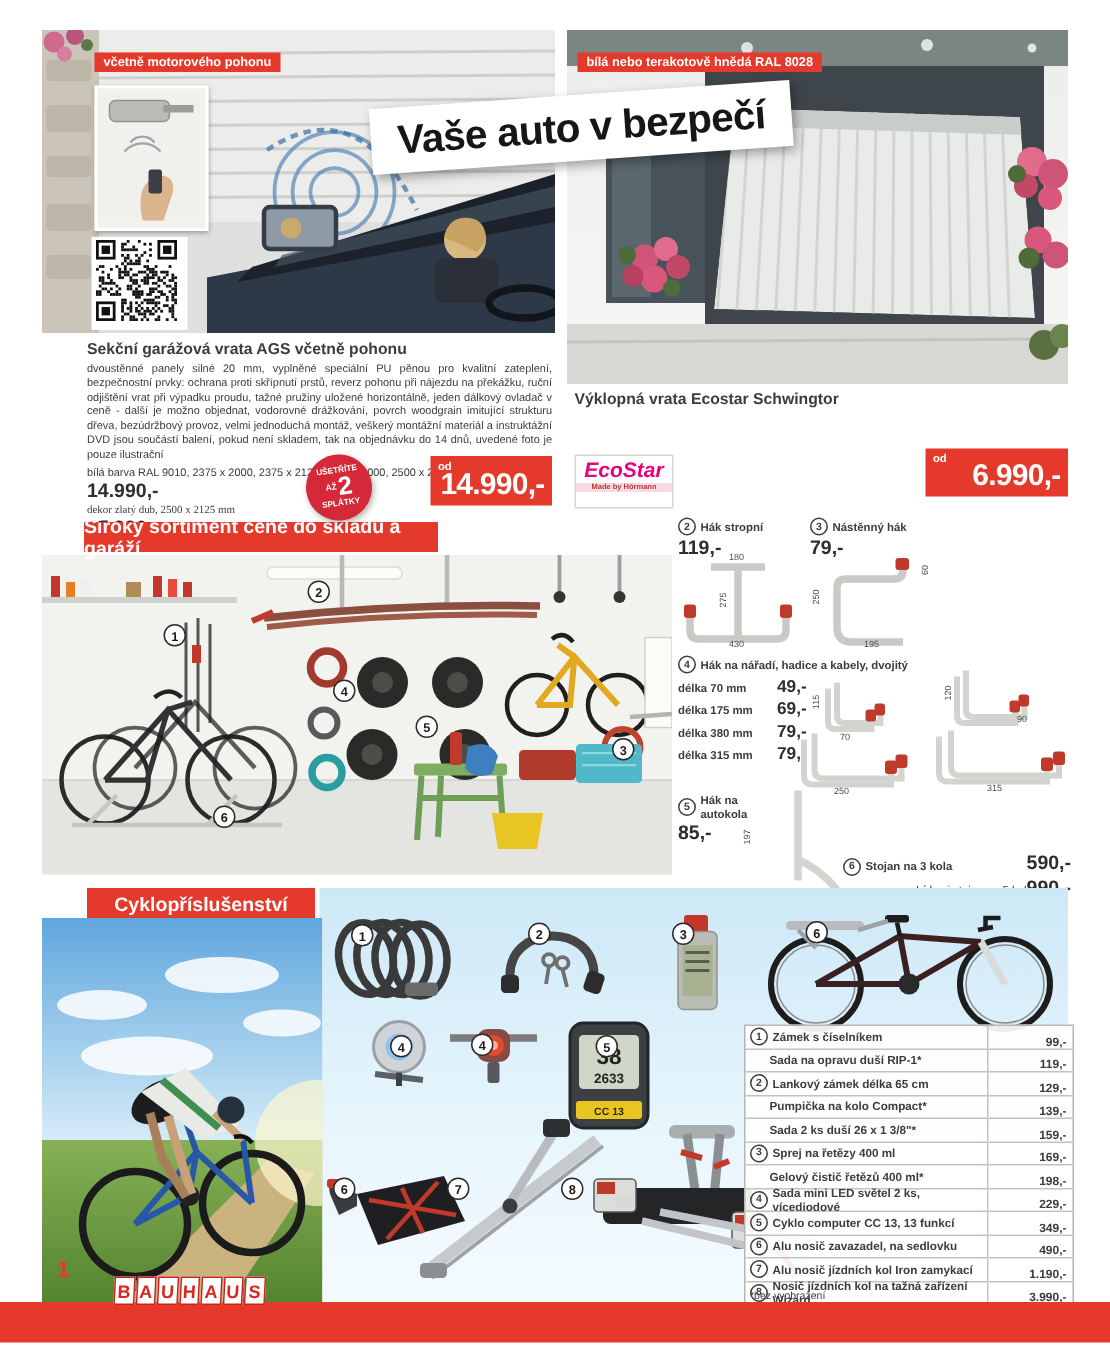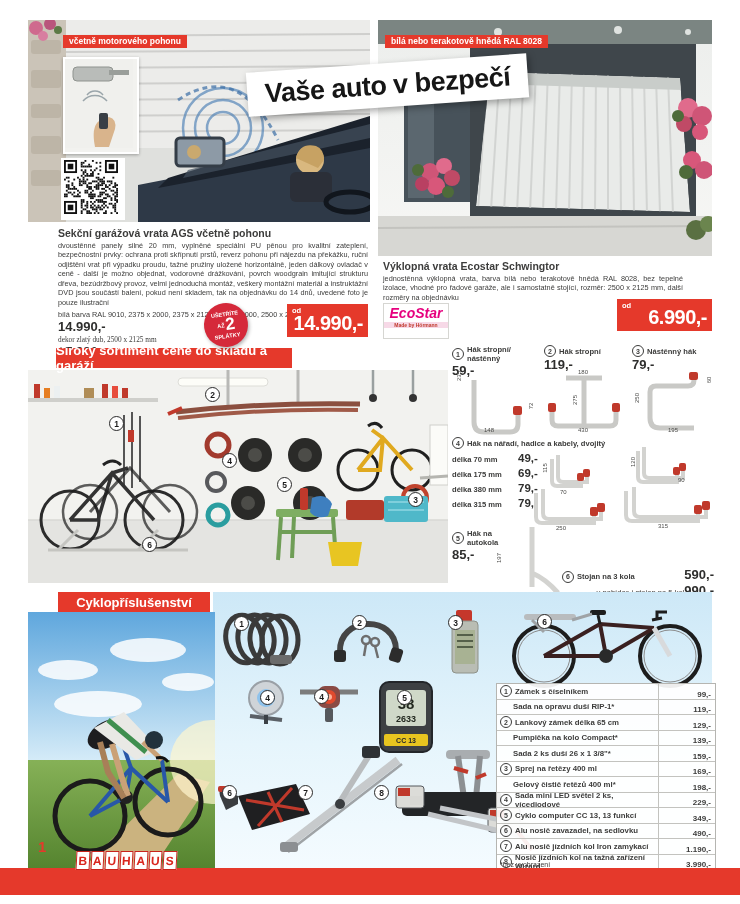--- a/index.html
+++ b/index.html
@@ -487,21 +487,20 @@
       </span>
     <span class="b3">SPLÁTKY</span>
   </div>
   <div class="pricebox" style="left:287px;top:304px;width:81px;height:33px;">
     <span class="od">od</span>
     <span class="big">14.990,-</span>
   </div>
 
   <div class="abs" style="left:383px;top:260px;width:300px;">
     <div class="ptitle">Výklopná vrata Ecostar Schwingtor</div>
-    <div class="pdesc" style="margin-top:2px;">jednostěnná výklopná vrata, barva bílá nebo terakotově hnědá RAL 8028, bez tepelné izolace, vhodné pro řadové garáže, ale i samostatně stojící, rozměr: 2500 x 2125 mm, další rozměry na objednávku</div>
   </div>
   <div class="ecostar">
     <div class="en">EcoStar</div>
     <span class="es">Made by Hörmann</span>
   </div>
   <div class="pricebox" style="left:617px;top:299px;width:95px;height:32px;">
     <span class="od">od</span>
     <span class="big">6.990,-</span>
   </div>
 
@@ -594,34 +593,20 @@
         <rect x="272" y="118" width="8" height="22" rx="2" fill="#c0392b"></rect>
         <path d="M284,128 q14,-6 20,6 l-4,12 q-12,4 -18,-4 z" fill="#3e7fbf"></path>
       </g>
       <path d="M300,172 l34,0 -4,24 -26,0 z" fill="#e8c522"></path>
       <line x1="392" y1="108" x2="420" y2="106" stroke="#b5b5b0" stroke-width="3"></line>
     </svg>
   </div>
 
   <div class="abs" style="left:452px;top:345px;width:262px;">
     <div style="display:flex;gap:8px;">
-      <div style="width:84px;position:relative;height:90px;">
-        <div class="hook-label">
-            <span class="circle-num">1</span>
-            <span>Hák stropní/ nástěnný</span>
-          </div>
-        <div class="hook-price">59,-</div>
-        <svg width="84" height="62" viewBox="0 0 84 62">
-          <path d="M22,2 v42 q0,10 10,10 h26 q8,0 8,-8 v-10" fill="none" stroke="#c9c9c6" stroke-width="5"></path>
-          <rect x="61" y="28" width="9" height="9" rx="2" fill="#c0392b"></rect>
-        </svg>
-        <span class="dim vdim" style="left:2px;top:28px;">235</span>
-        <span class="dim" style="left:32px;top:82px;">148</span>
-        <span class="dim vdim" style="left:76px;top:58px;">72</span>
-      </div>
       <div style="width:80px;position:relative;height:90px;">
         <div class="hook-label">
             <span class="circle-num">2</span>
             <span>Hák stropní</span>
           </div>
         <div class="hook-price">119,-</div>
         <svg width="80" height="62" viewBox="0 0 80 62">
           <line x1="22" y1="6" x2="58" y2="6" stroke="#c9c9c6" stroke-width="5"></line>
           <line x1="40" y1="6" x2="40" y2="52" stroke="#c9c9c6" stroke-width="5"></line>
           <path d="M8,40 v8 q0,6 6,6 h52 q6,0 6,-6 v-8" fill="none" stroke="#c9c9c6" stroke-width="5"></path>

